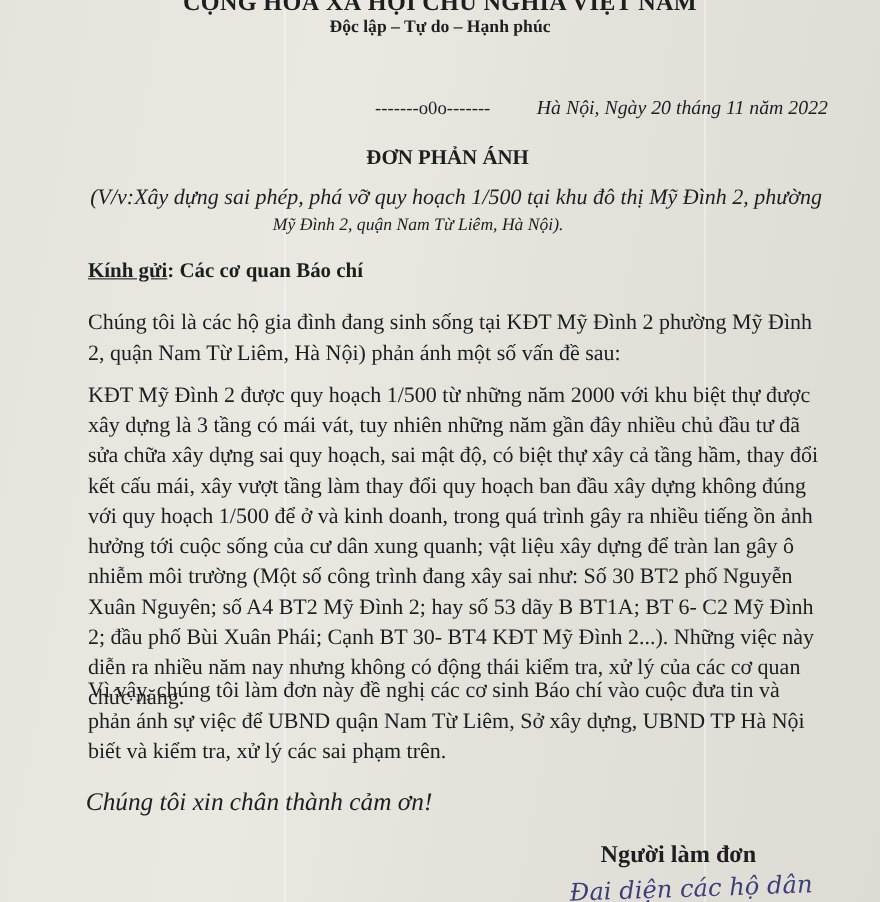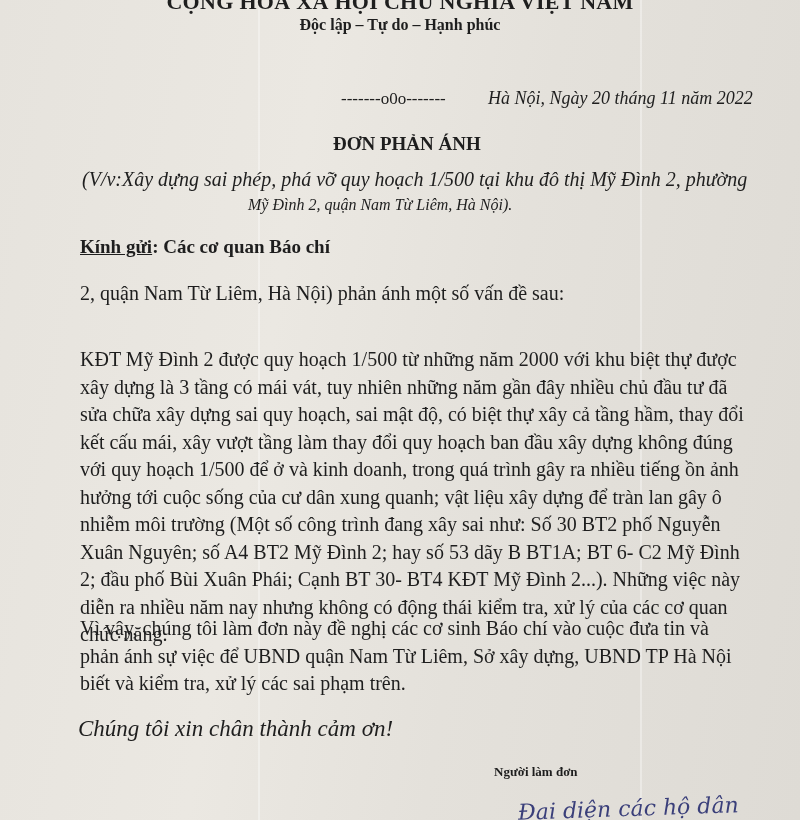--- a/index.html
+++ b/index.html
@@ -19,21 +19,21 @@
   .title { top:133px; font-size:19px; font-weight:bold; left:333px; }
   .sub1 { top:168px; left:82px; font-size:20px; font-style:italic; }
   .sub2 { top:196px; left:248px; font-size:16px; font-style:italic;text-align:center; }
   .to { top:236px; left:80px; font-size:19px; font-weight:bold; }
   .to u { text-decoration:underline; }
   .p { position:absolute; left:80px; font-size:20px; line-height:27.5px; white-space:nowrap; }
   .p1 { top:280px; }
   .p2 { top:346px; }
   .p3 { top:615px; }
   .thanks { top:716px; left:78px; font-size:23px; font-style:italic; }
-  .signer { top:764px; left:494px; font-size:13px; font-weight:bold; }
+  .signer { top:764px; left:546px; font-size:22px; font-weight:bold; }
   .hand { top:796px; left:518px; font-size:22px; font-style:italic; color:#3a3f7a; font-family:"DejaVu Serif", serif; transform:rotate(-2deg); }
 </style>
 </head>
 <body>
 
 <div class="fold" style="left:258px"></div>
 <div class="fold" style="left:640px"></div>
 
 <div class="abs c hdr1">CỘNG HOÀ XÃ HỘI CHỦ NGHĨA VIỆT NAM</div>
 <div class="abs c hdr2">Độc lập – Tự do – Hạnh phúc</div>
@@ -41,20 +41,21 @@
 
 <div class="abs date">Hà Nội, Ngày 20 tháng 11 năm 2022</div>
 <div class="abs title">ĐƠN PHẢN ÁNH</div>
 
 <div class="abs sub1">(V/v:Xây dựng sai phép, phá vỡ quy hoạch 1/500 tại khu đô thị Mỹ Đình 2, phường</div>
 <div class="abs sub2">Mỹ Đình 2, quận Nam Từ Liêm, Hà Nội).</div>
 
 <div class="abs to"><u>Kính gửi</u><span>: Các cơ quan Báo chí</span></div>
 
 <div class="p p1">
+  <div>Chúng tôi là các hộ gia đình đang sinh sống tại KĐT Mỹ Đình 2 phường Mỹ Đình</div>
   <div>2, quận Nam Từ Liêm, Hà Nội) phản ánh một số vấn đề sau:</div>
 </div>
 
 <div class="p p2">
   <div>KĐT Mỹ Đình 2 được quy hoạch 1/500 từ những năm 2000 với khu biệt thự được</div>
   <div>xây dựng là 3 tầng có mái vát, tuy nhiên những năm gần đây nhiều chủ đầu tư đã</div>
   <div>sửa chữa xây dựng sai quy hoạch, sai mật độ, có biệt thự xây cả tầng hầm, thay đổi</div>
   <div>kết cấu mái, xây vượt tầng làm thay đổi quy hoạch ban đầu xây dựng không đúng</div>
   <div>với quy hoạch 1/500 để ở và kinh doanh, trong quá trình gây ra nhiều tiếng ồn ảnh</div>
   <div>hưởng tới cuộc sống của cư dân xung quanh; vật liệu xây dựng để tràn lan gây ô</div>

